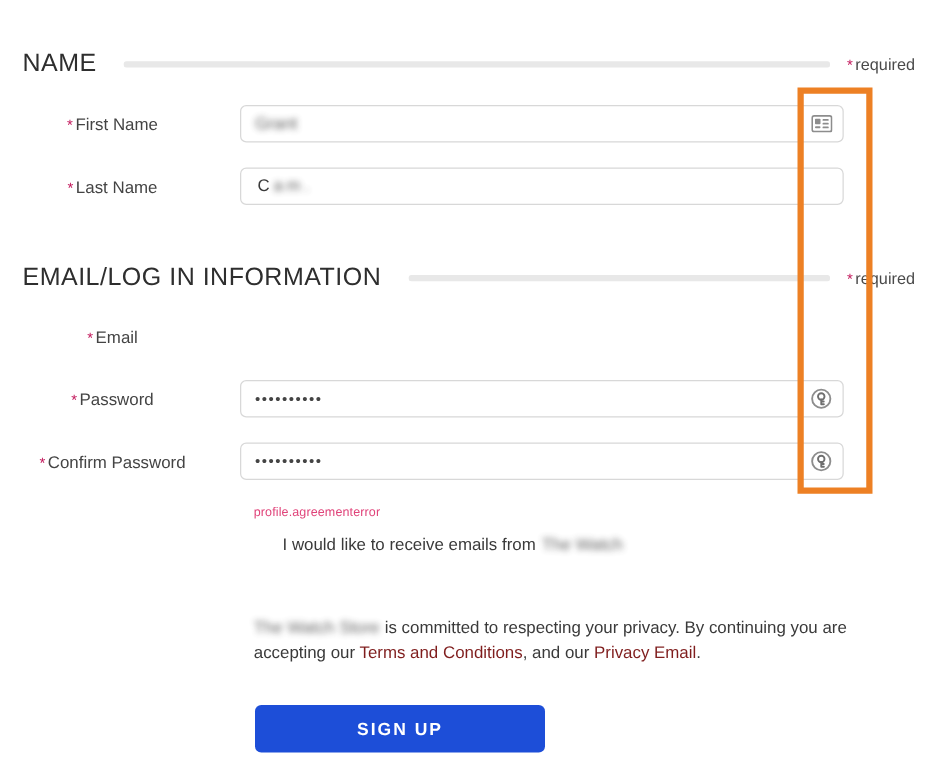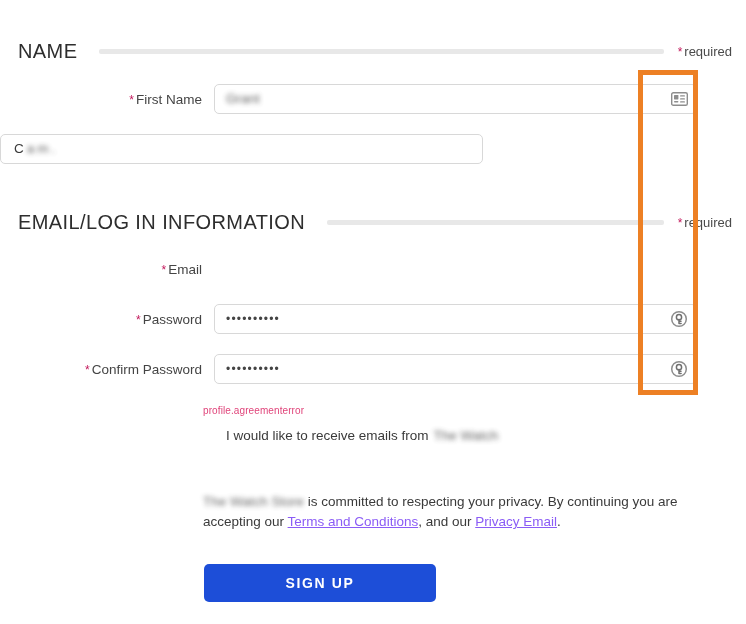--- a/index.html
+++ b/index.html
@@ -62,27 +62,26 @@
   .row {
     position: absolute;
     left: 0;
     width: 746px;
     height: 30px;
     display: flex;
     align-items: center;
   }
   .row-label {
     width: 192px;
-    text-align: right;
+    text-align: center;
     padding-right: 12px;
     font-size: 13.5px;
     color: #444;
     white-space: nowrap;
     box-sizing: border-box;
-    margin-left: 22px;
   }
   .row-label .star {
     color: #c2185b;
     font-size: 12px;
     margin-right: 2px;
   }
   .field-wrap {
     position: relative;
     width: 483px;
     height: 30px;
@@ -207,22 +206,21 @@
     color: #3a3a3a;
   }
   .privacy-brand {
     display: inline-block;
     filter: blur(2.4px);
     opacity: .78;
     margin-right: 4px;
   }
   .privacy a,
   .privacy .link {
-    color: #8b5cf6;
-    text-decoration: underline;
+    color: #7f1d1d;
     cursor: pointer;
   }
 
   
   .signup-btn {
     position: absolute;
     left: 204px;
     top: 564px;
     width: 232px;
     height: 38px;
@@ -264,20 +262,23 @@
           <rect x="3" y="9" width="4.4" height="1.5" rx="0.7" fill="#8d8d8d"></rect>
           <rect x="9" y="3.2" width="5" height="1.4" rx="0.7" fill="#8d8d8d"></rect>
           <rect x="9" y="6.2" width="5" height="1.4" rx="0.7" fill="#8d8d8d"></rect>
           <rect x="9" y="9.2" width="5" height="1.4" rx="0.7" fill="#8d8d8d"></rect>
         </svg>
       </div>
     </div>
   </div>
 
   <div class="row" style="top:134px;">
+    <div class="row-label">
+      <span class="star">*</span><span>Last Name</span>
+    </div>
     <div class="field-wrap">
       <input class="field" type="text" placeholder="" style="">
       <div class="blur-val" style="left:14px;letter-spacing:3px;">
         <span class="crisp">C</span><span class="blur-strong" style="display:inline-block;">am.</span>
       </div>
     </div>
   </div>
 
   <div class="section-head" style="top:209px;">
     <div class="section-title">EMAIL/LOG IN INFORMATION</div>

